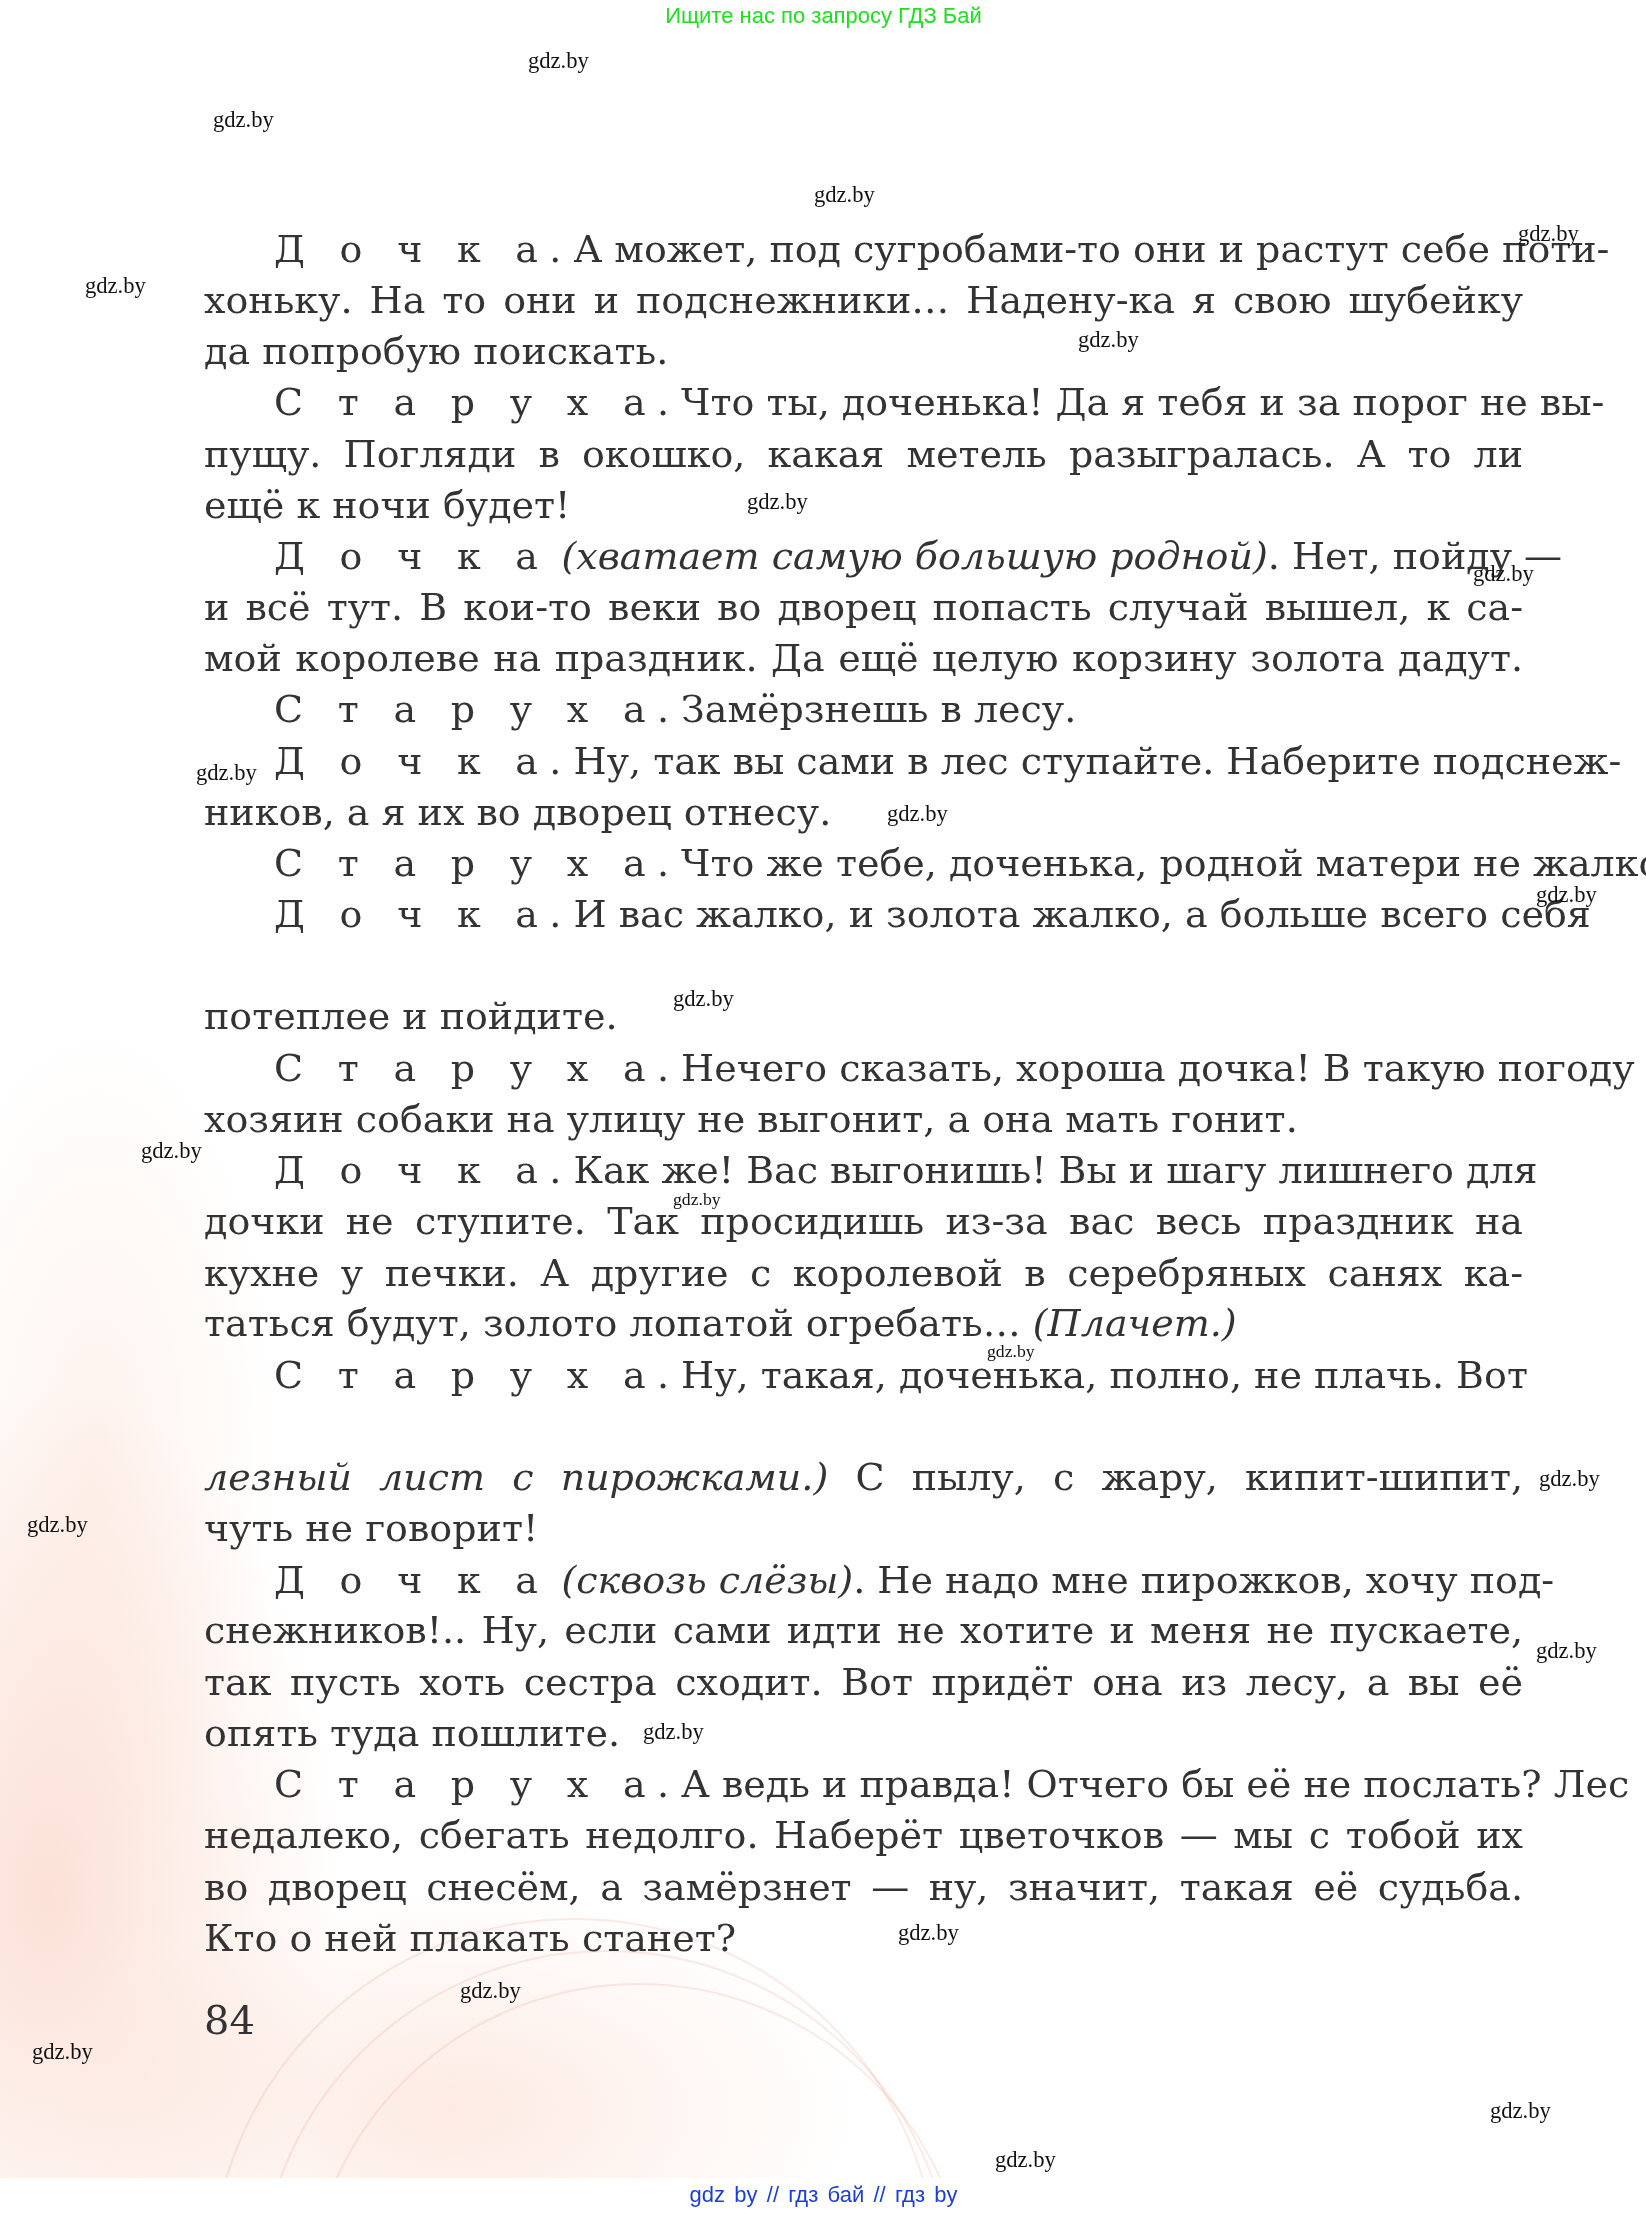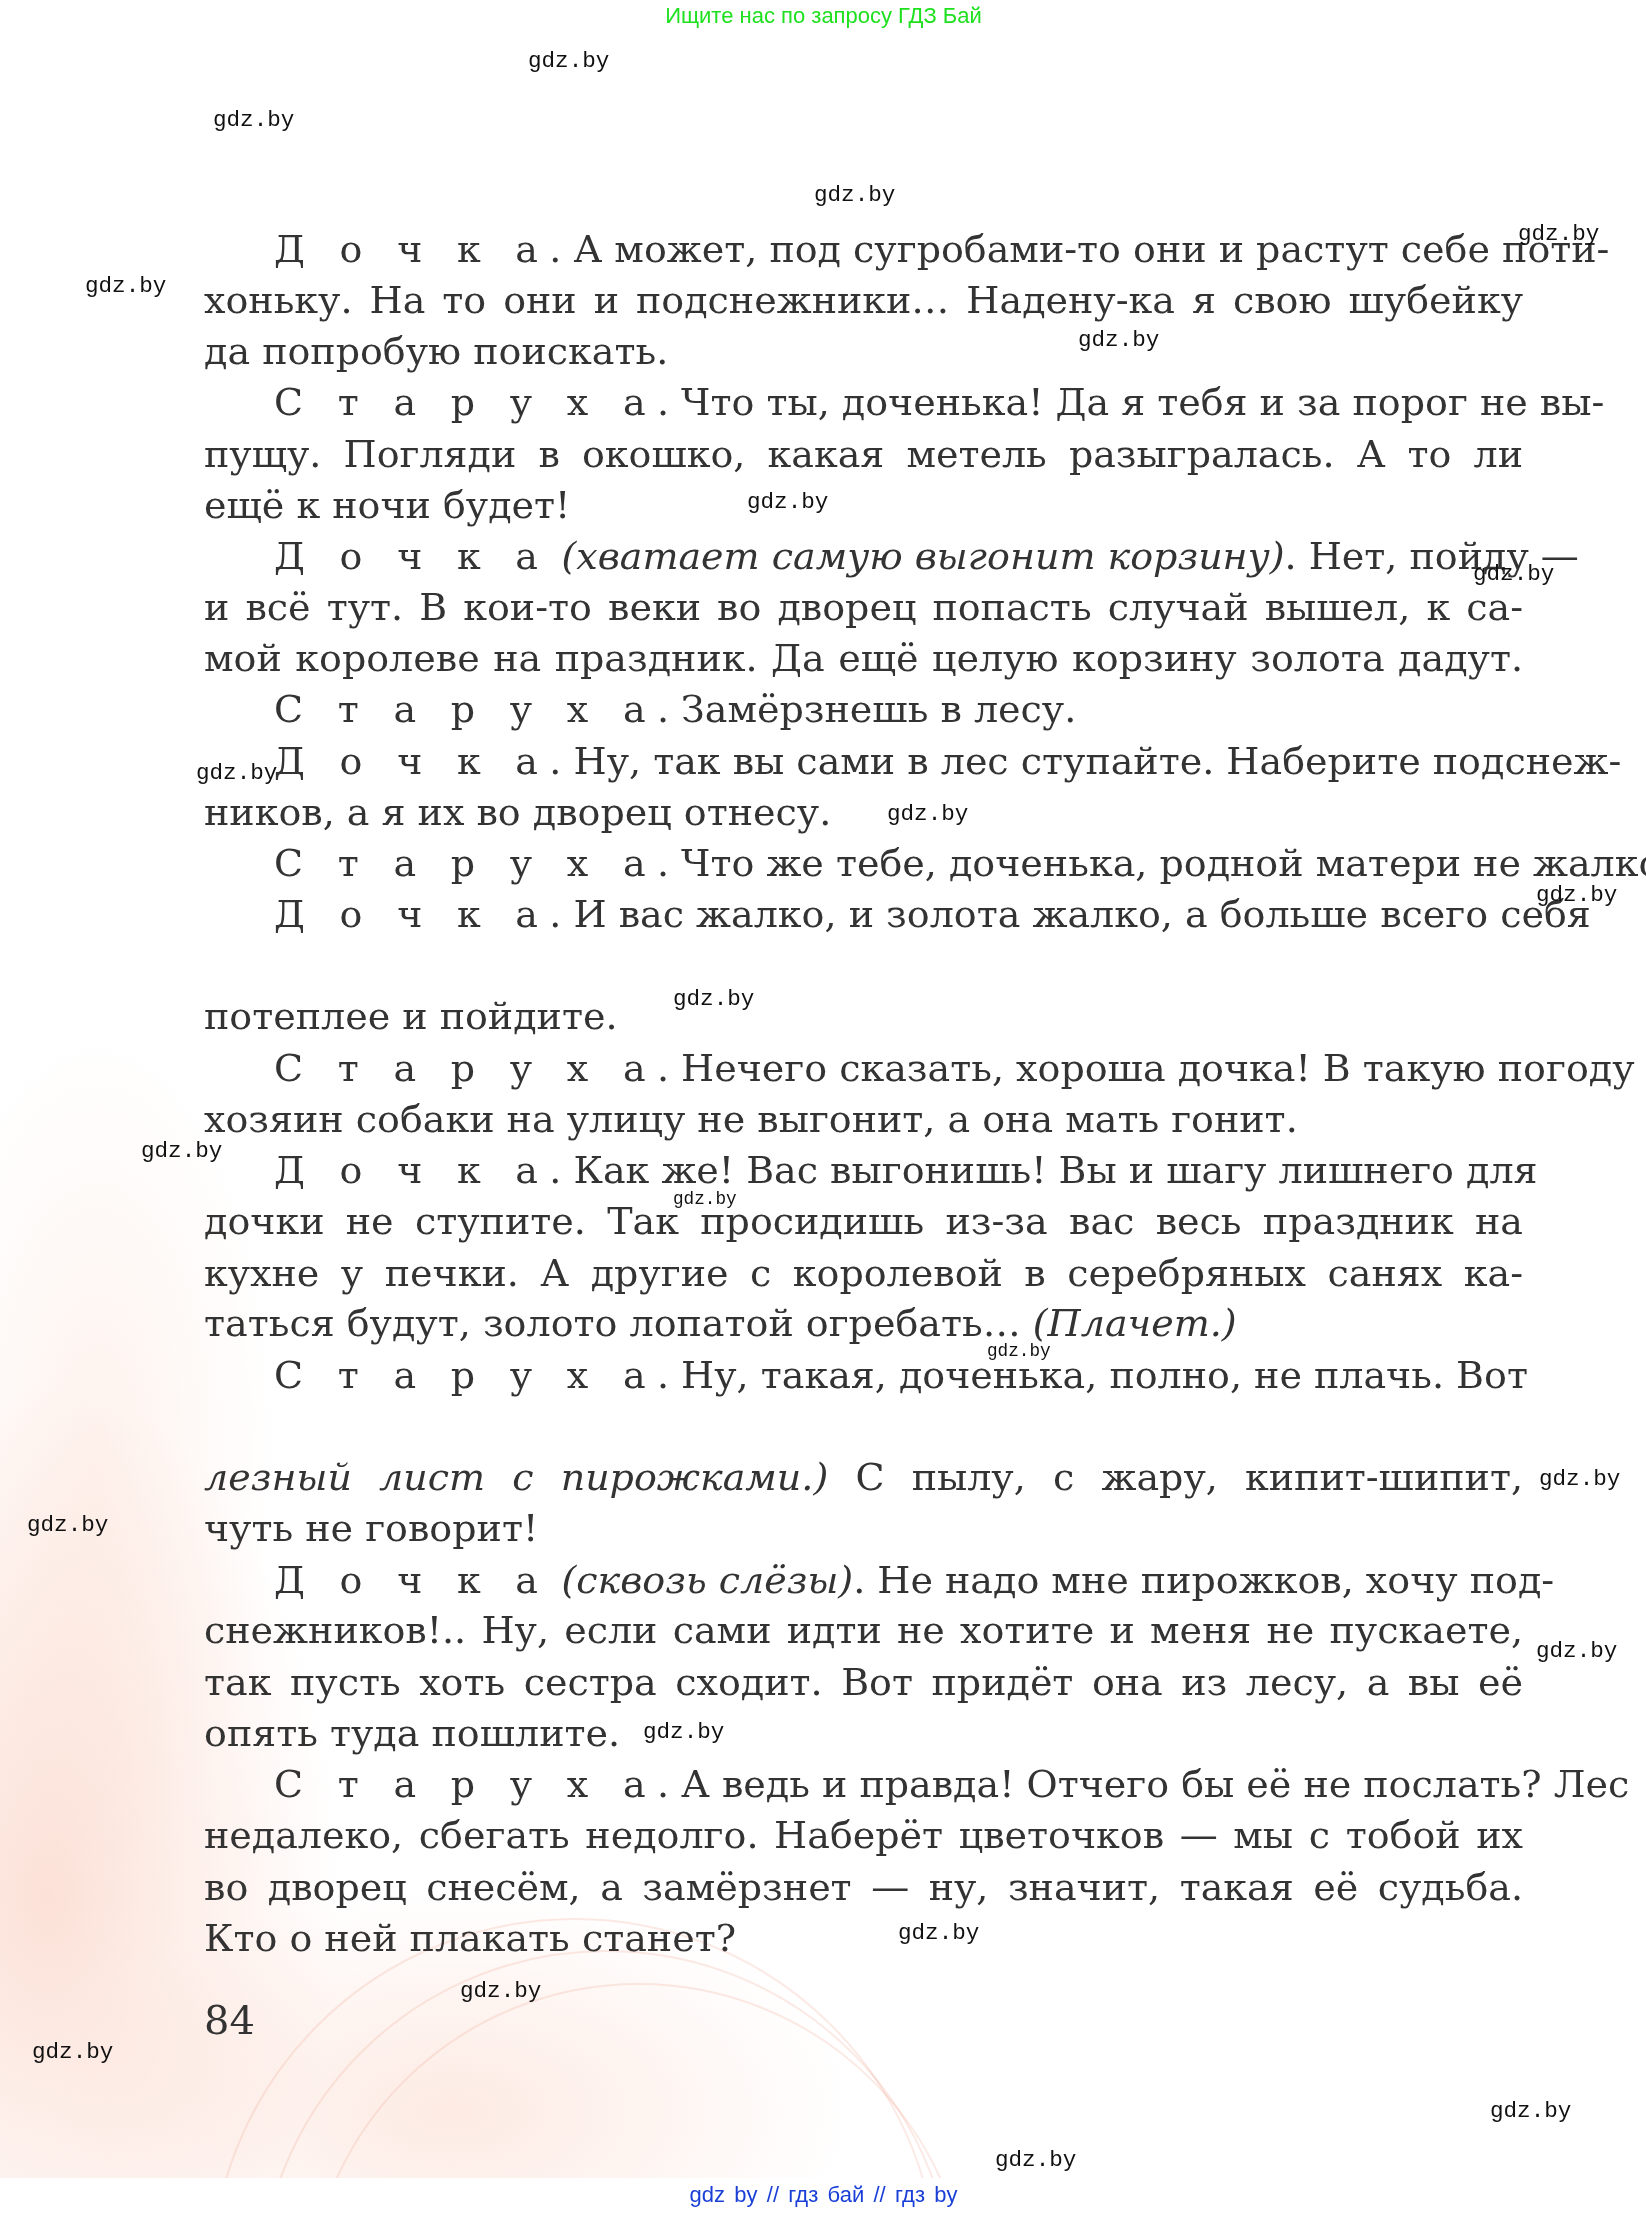--- a/index.html
+++ b/index.html
@@ -11,21 +11,21 @@
       radial-gradient(ellipse 564px 306px at 451px 1386px, rgba(248,190,168,0.32), rgba(255,255,255,0) 72%),
       radial-gradient(ellipse 242px 564px at 97px 725px, rgba(250,205,185,0.25), rgba(255,255,255,0) 75%);
   }
   .bg-arc { position:absolute; border-radius:50%; border:2.4px solid rgba(235,160,135,0.22); pointer-events:none; }
   .top-banner { position:absolute; left:0; top:3.2px; width:1647px; text-align:center; font-family:"Liberation Sans", sans-serif; font-size:22px; color:#1ee01e; }
   .line { position:absolute; left:204px; width:1319px; font-size:38px; line-height:51px; color:#333333; white-space:nowrap; text-align:justify; text-align-last:justify; }
   .line.indent { left:274px; width:1249px; }
   .line.last { text-align-last:left; }
   .spk { letter-spacing:11.3px;margin-top:48px; }
   .it { font-style:italic; }
-  .wm { position:absolute; font-family:Liberation Mono, monospace; font-size:22.6px; color:#111; white-space:nowrap; }
+  .wm { position:absolute; font-family:Liberation Serif, serif; font-size:22.6px; color:#111; white-space:nowrap; }
   .wm.sm { font-size:17.7px; }
   .page-num { position:absolute; left:204px; top:1997px; font-size:40px; color:#333; }
   .footer { position:absolute; left:0; top:2182px; width:1647px; text-align:center; font-family:"Liberation Sans", sans-serif; font-size:22px; color:#1a3fd6; word-spacing:3.2px; }
 </style>
 </head>
 <body>
 
 <div class="page">
   <div class="bg-deco"></div>
   <div class="bg-arc" style="left:210px;top:1918px;width:725px;height:725px;"></div>
@@ -35,21 +35,21 @@
   <div class="top-banner">Ищите нас по запросу ГДЗ Бай</div>
 
   <div class="line indent" style="top:224px"><span class="spk">Д о ч к а</span><span>. А может, под сугробами-то они и растут себе поти-</span></div>
   <div class="line" style="top:275px"><span>хоньку. На то они и подснежники… Надену-ка я свою шубейку</span></div>
   <div class="line last" style="top:326px"><span>да попробую поискать.</span></div>
 
   <div class="line indent" style="top:377px"><span class="spk">С т а р у х а</span><span>. Что ты, доченька! Да я тебя и за порог не вы-</span></div>
   <div class="line" style="top:429px"><span>пущу. Погляди в окошко, какая метель разыгралась. А то ли</span></div>
   <div class="line last" style="top:480px"><span>ещё к ночи будет!</span></div>
 
-  <div class="line indent" style="top:531px"><span class="spk">Д о ч к а</span><span class="it"> (хватает самую выгонит корзину)</span><span>. Нет, пойду —</span></div>
+  <div class="line indent" style="top:531px"><span class="spk">Д о ч к а</span><span class="it"> (хватает самую большую родной)</span><span>. Нет, пойду —</span></div>
   <div class="line" style="top:582px"><span>и всё тут. В кои-то веки во дворец попасть случай вышел, к са-</span></div>
   <div class="line" style="top:633px"><span>мой королеве на праздник. Да ещё целую корзину золота дадут.</span></div>
 
   <div class="line indent last" style="top:684px"><span class="spk">С т а р у х а</span><span>. Замёрзнешь в лесу.</span></div>
 
   <div class="line indent" style="top:736px"><span class="spk">Д о ч к а</span><span>. Ну, так вы сами в лес ступайте. Наберите подснеж-</span></div>
   <div class="line last" style="top:787px"><span>ников, а я их во дворец отнесу.</span></div>
 
   <div class="line indent" style="top:838px"><span class="spk">С т а р у х а</span><span>. Что же тебе, доченька, родной матери не жалко?</span></div>
 

